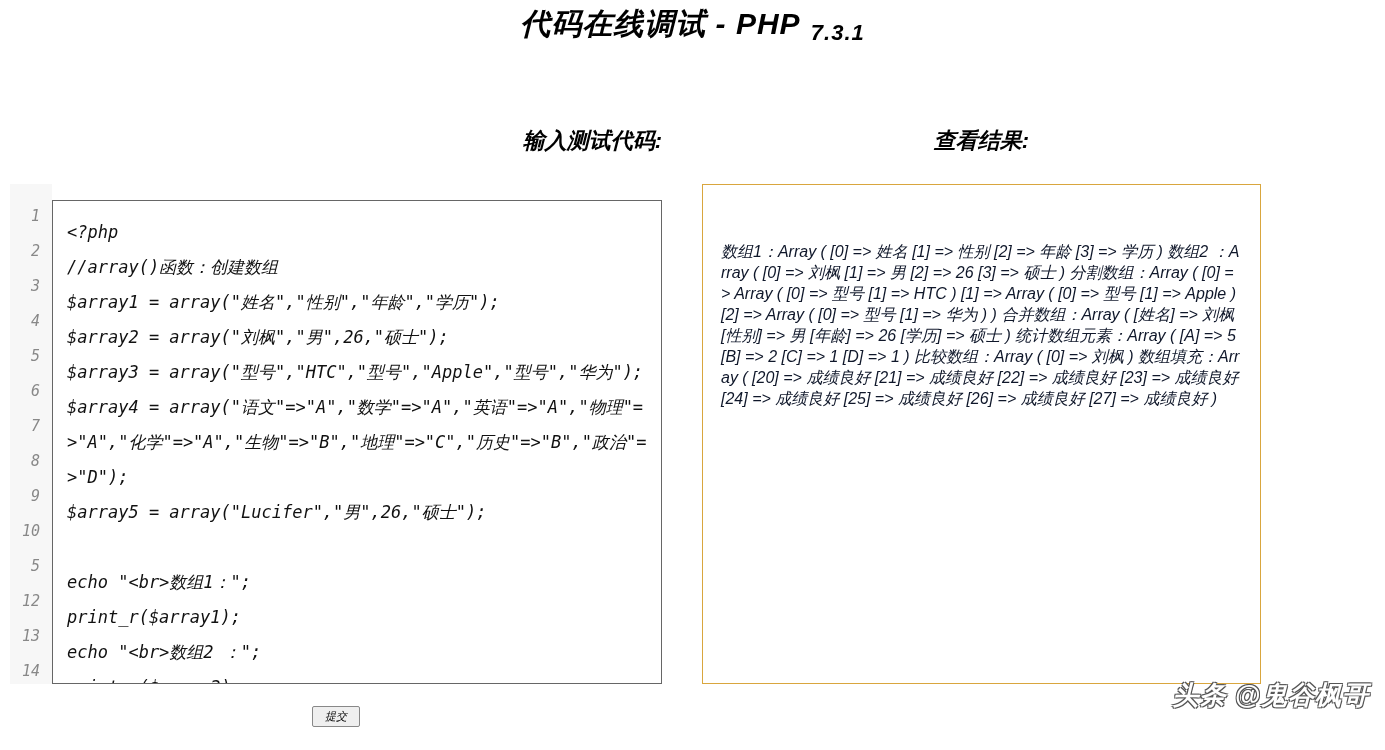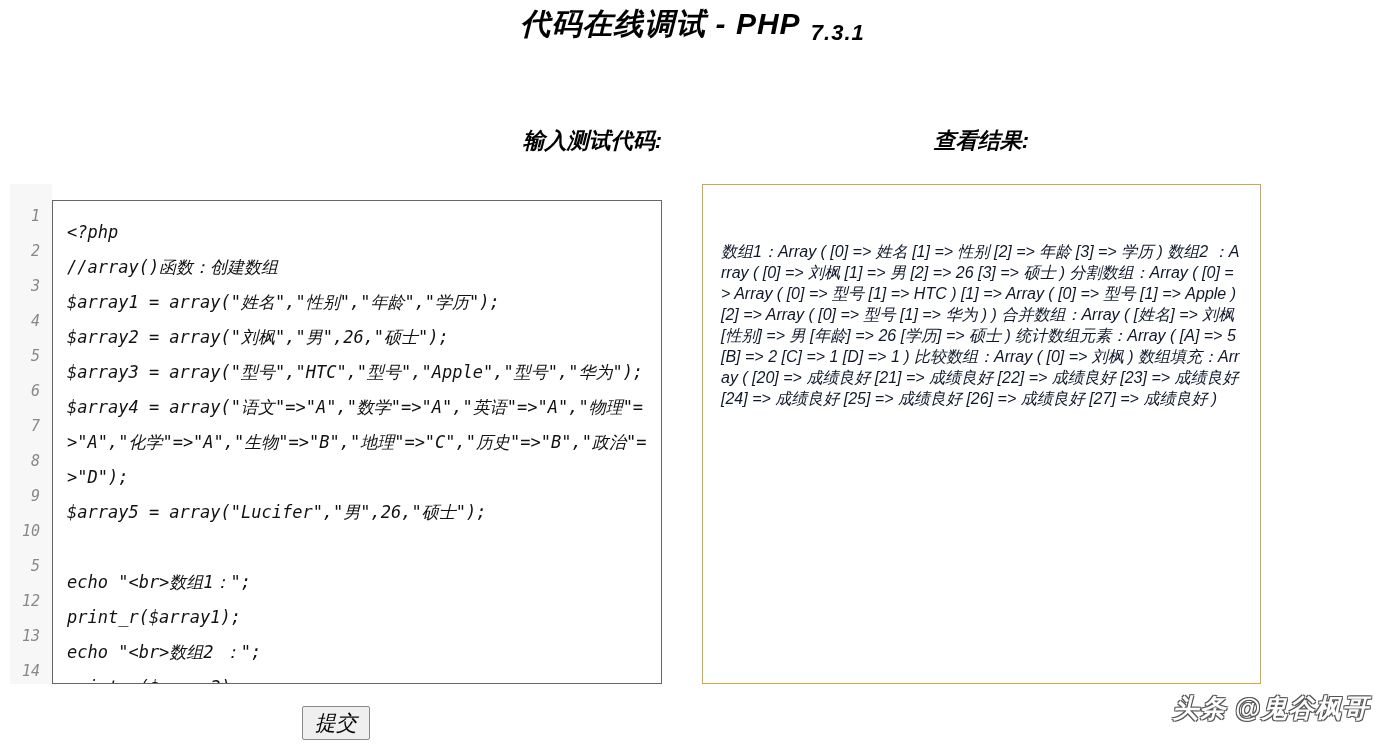--- a/index.html
+++ b/index.html
@@ -94,21 +94,21 @@
     word-break: break-all;
   }
 
   .submit-row {
     width: 100%;
     margin-top: 22px;
     text-align: center;
   }
   .submit-btn {
     font-family: "Microsoft YaHei", Arial, sans-serif;
-    font-size: 21px;
+    font-size: 11px;
     padding: 2px 12px;
     background: #efefef;
     border: 1px solid #888;
     border-radius: 2px;
     cursor: pointer;
   }
 
   .watermark {
     position: absolute;
     right: 16px;

